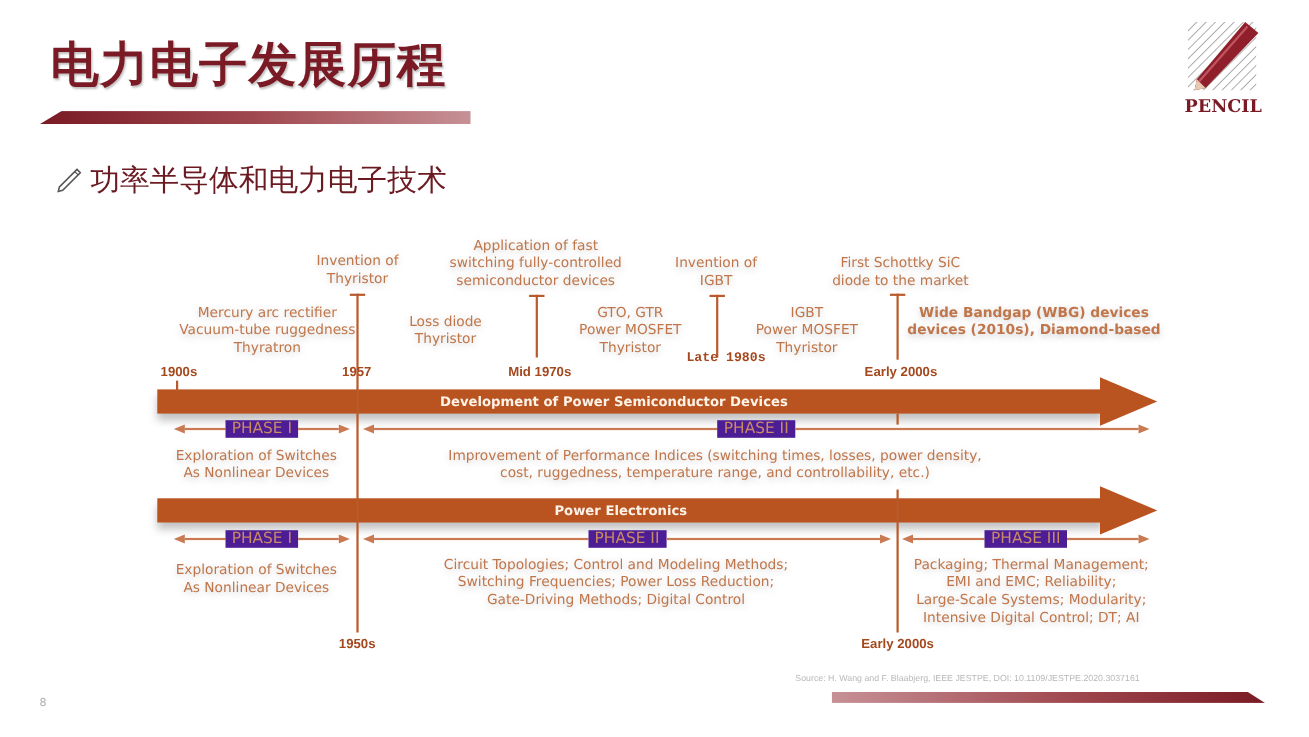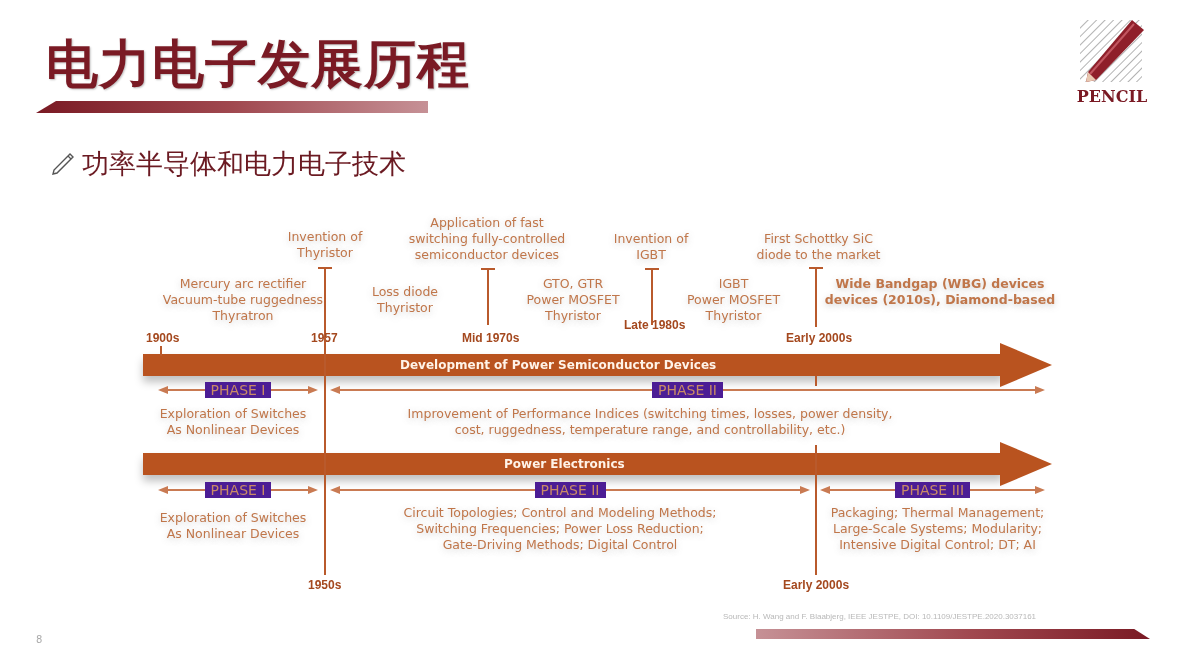--- a/index.html
+++ b/index.html
@@ -2,21 +2,21 @@
 <html><head>
   <meta charset="utf-8">
   <style>
     html, body { margin: 0; padding: 0; }
     body {
       width: 1190px; height: 670px; background: #ffffff; position: relative; overflow: hidden;
       font-family: "DejaVu Sans", sans-serif;
     }
     .abs { position: absolute; }
     .title {
-      left: 46px; top: 30px; font-size: 52px; font-weight: bold; color: #7a1a24;
+      left: 46px; top: 30px; font-size: 44px; font-weight: bold; color: #7a1a24;
       letter-spacing: 1px; font-family: "DejaVu Sans", sans-serif;
       text-shadow: 1px 1px 2px rgba(0,0,0,0.25);
     }
     .title-bar {
       left: 36px; top: 101px; width: 392px; height: 12px;
       background: linear-gradient(90deg, #7a1a24 0%, #a0484f 50%, #c69196 100%);
       clip-path: polygon(0 100%, 20px 0, 100% 0, 100% 100%);
     }
     .logo { left: 1072px; top: 10px; width: 80px; height: 100px; }
     .subtitle {
@@ -128,21 +128,21 @@
 <div class="abs tick-cap" style="left:481px; top:268px;"></div>
 <div class="abs vline" style="left:487px; top:268px; height:57px;"></div>
 <div class="abs tick-cap" style="left:645px; top:268px;"></div>
 <div class="abs vline" style="left:651px; top:268px; height:57px;"></div>
 <div class="abs tick-cap" style="left:809px; top:267px;"></div>
 <div class="abs vline" style="left:815px; top:267px; height:60px;"></div>
 
 <div class="abs yr" style="left:146px; top:331px;">1900s</div>
 <div class="abs yr" style="left:311px; top:331px;">1957</div>
 <div class="abs yr" style="left:462px; top:331px;">Mid 1970s</div>
-<div class="abs yr" style="left:624px; top:318px;">Late 1980s</div>
+<div class="abs yr" style="left:624px; top:318px;font-family:Liberation Mono, monospace;">Late 1980s</div>
 <div class="abs yr" style="left:786px; top:331px;">Early 2000s</div>
 
 <div class="abs arrow-bar" style="left:143px; top:354px; width:860px;"></div>
 <div class="abs arrow-head" style="left:1000px; top:343px;"></div>
 <div class="abs bar-label" style="left:400px; top:358px;">Development of Power Semiconductor Devices</div>
 
 <div class="abs vline" style="left:160px; top:346px; height:10px;"></div>
 
 <div class="abs vline" style="left:324px; top:337px; height:103px;"></div>
 <div class="abs vline" style="left:815px; top:376px; height:10px;"></div>
@@ -203,20 +203,21 @@
   <div>Exploration of Switches</div>
   <div>As Nonlinear Devices</div>
 </div>
 <div class="abs lbl" style="left:390px; top:505px; width:340px;">
   <div>Circuit Topologies; Control and Modeling Methods;</div>
   <div>Switching Frequencies; Power Loss Reduction;</div>
   <div>Gate-Driving Methods; Digital Control</div>
 </div>
 <div class="abs lbl" style="left:820px; top:505px; width:235px;">
   <div>Packaging; Thermal Management;</div>
+  <div>EMI and EMC; Reliability;</div>
   <div>Large-Scale Systems; Modularity;</div>
   <div>Intensive Digital Control; DT; AI</div>
 </div>
 
 <div class="abs yr" style="left:308px; top:578px;">1950s</div>
 <div class="abs yr" style="left:783px; top:578px;">Early 2000s</div>
 
 <div class="abs source">Source: H. Wang and F. Blaabjerg, IEEE JESTPE, DOI: 10.1109/JESTPE.2020.3037161</div>
 <div class="abs bottom-bar"></div>
 <div class="abs page-num">8</div>

